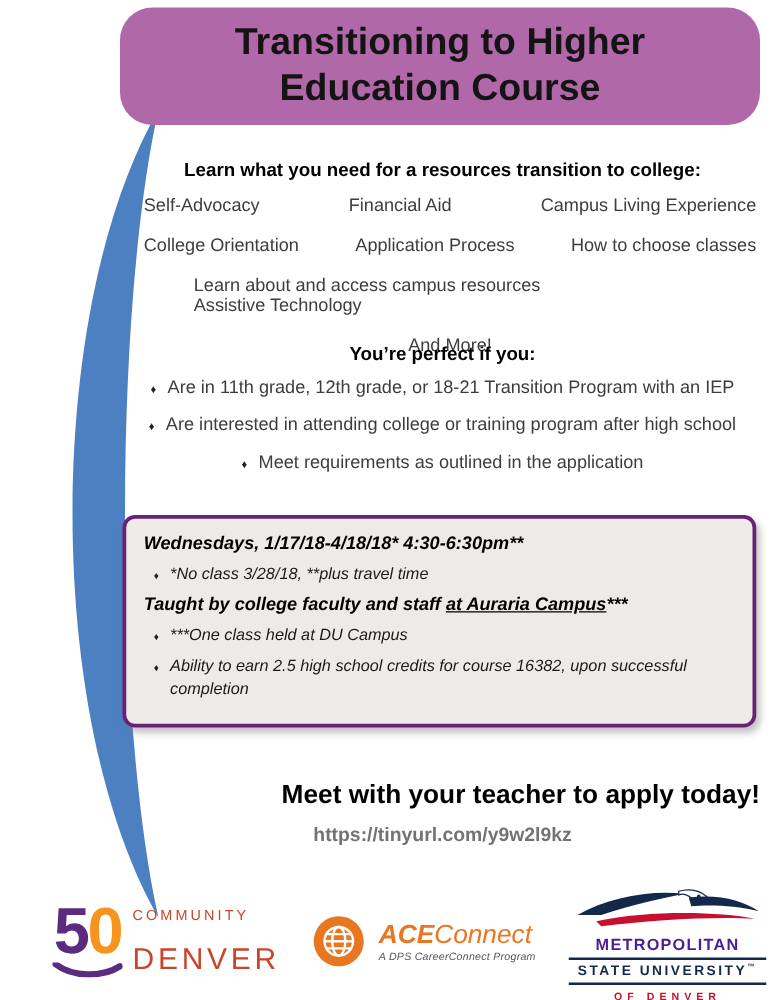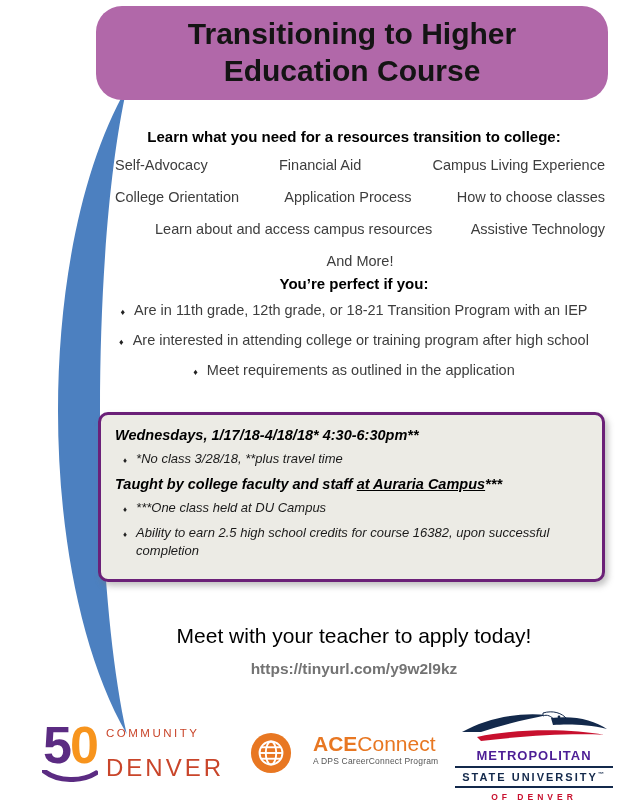--- a/index.html
+++ b/index.html
@@ -14,58 +14,58 @@
   .banner { position:absolute; left:96px; top:6px; width:512px; height:94px;
             background:#b168a9; border-radius:26px;
             display:flex; flex-direction:column; align-items:center; justify-content:center;
             text-align:center; font-size:30px; font-weight:bold; color:#141414; line-height:1.22; }
 
   .intro-heading { position:absolute; left:100px; top:128px; width:508px; text-align:center;
                    font-size:15px; font-weight:bold; color:#000; }
 
   .topics { position:absolute; left:115px; top:157px; width:490px; font-size:14.5px; color:#3d3d3d; }
   .t-row { display:flex; justify-content:space-between; margin-bottom:16px; }
-  .t-row.row3 { padding-left:40px; }
+  .t-row.row3 { padding-left:40px;flex-direction:column; }
   .t-more { text-align:center; color:#3d3d3d; }
 
   .perfect-heading { position:absolute; left:100px; top:275px; width:508px; text-align:center;
                      font-size:15px; font-weight:bold; color:#000; }
 
   .bullets { position:absolute; left:100px; top:302px; width:508px; }
   .bullet-line { display:flex; justify-content:center; align-items:baseline; gap:9px;
                  margin-bottom:14px; font-size:14.5px; color:#3d3d3d; }
   .diamond { font-size:9px; color:#222; }
 
   .schedule-box { position:absolute; left:98px; top:412px; width:507px;
                   border:3px solid #6b2078; border-radius:10px; background:#ecebe5;
                   padding:12px 16px 12px 14px;
                   box-shadow:3px 4px 6px rgba(120,120,120,0.45);font-style:italic; }
   .box-heading { font-size:14.5px; font-weight:bold; color:#000; margin-bottom:7px; }
   .box-line { display:flex; gap:9px; align-items:baseline; font-size:13px; color:#1a1a1a;
               margin:0 0 8px 8px; line-height:1.35; }
   .box-line .diamond { font-size:8px; flex:0 0 auto; }
   .underlined { text-decoration:underline; }
 
-  .cta-heading { position:absolute; left:100px; top:624px; width:508px; text-align:center;
-                 font-size:21px; font-weight:normal; color:#000; }
+  .cta-heading { position:absolute; left:100px; top:624px; width:508px; text-align:right;
+                 font-size:21px; font-weight:bold; color:#000; }
   .cta-url { position:absolute; left:100px; top:660px; width:508px; text-align:center;
              font-size:15.5px; font-weight:bold; color:#737373; cursor:pointer; }
 
   
   .ccd { position:absolute; left:42px; top:722px; display:flex; align-items:flex-start; gap:8px; }
   .ccd-numcol { display:flex; flex-direction:column; align-items:center; }
   .ccd-num { font-size:52px; font-weight:bold; line-height:0.92; letter-spacing:-2px; }
   .ccd-num .five { color:#5b2b82; }
   .ccd-num .zero { color:#f7941d; }
   .ccd-text { display:flex; flex-direction:column; }
   .ccd-community { color:#c9452a; font-size:11.5px; letter-spacing:2.5px; margin-top:5px; }
   .ccd-denver { color:#c9452a; font-size:24px; letter-spacing:3px; margin-top:15px; }
 
   
-  .ace { position:absolute; left:250px; top:732px; display:flex; gap:21px; }
+  .ace { position:absolute; left:250px; top:732px; display:flex; align-items:center; gap:11px;font-style:italic; }
   .globe { width:42px; height:42px; display:block; }
   .ace-brand { font-size:21px; color:#e87722; line-height:1.1; }
   .ace-brand .b { font-weight:bold; }
   .ace-sub { font-size:8.5px; color:#555; margin-top:1px; letter-spacing:0.2px; }
 
   
   .msu { position:absolute; left:455px; top:710px; width:158px; text-align:center; }
   .eagle { width:150px; height:36px; display:block; margin:0 auto 2px auto; }
   .msu-line1 { color:#4c1d95; font-weight:bold; font-size:13px; letter-spacing:1px;
                border-bottom:2px solid #13294b; padding-bottom:3px;text-align:center; }

